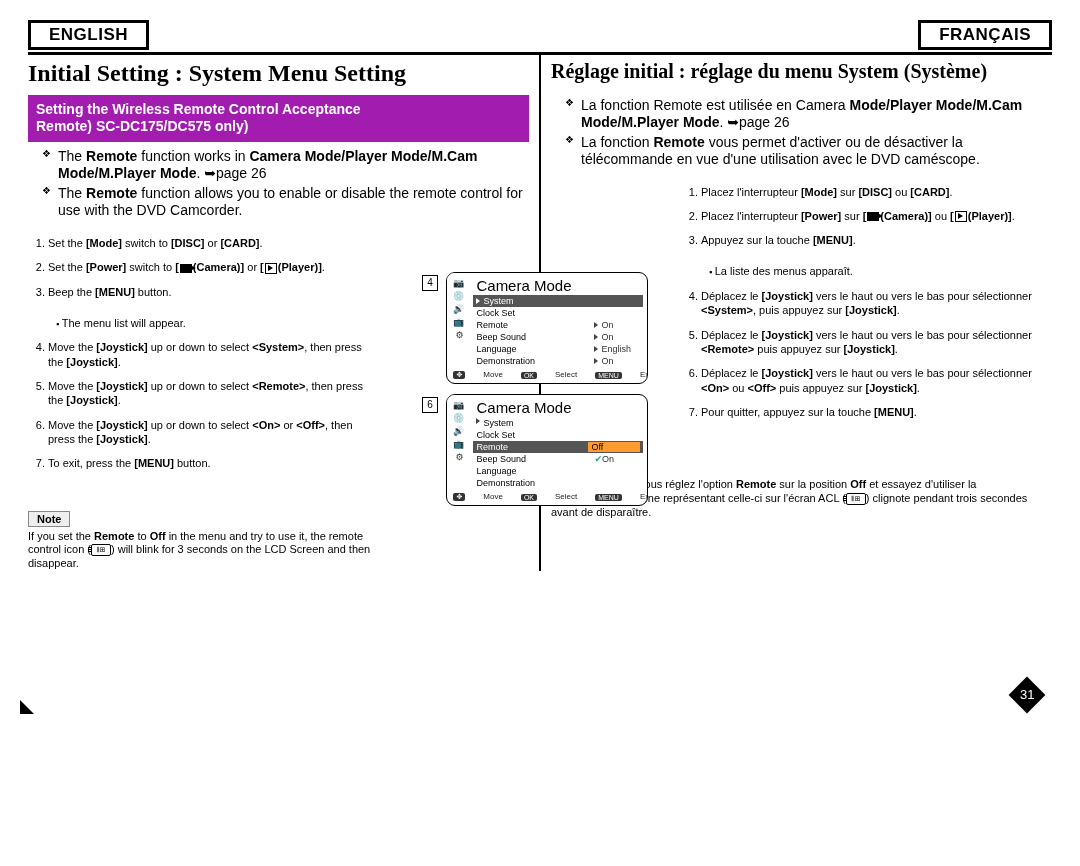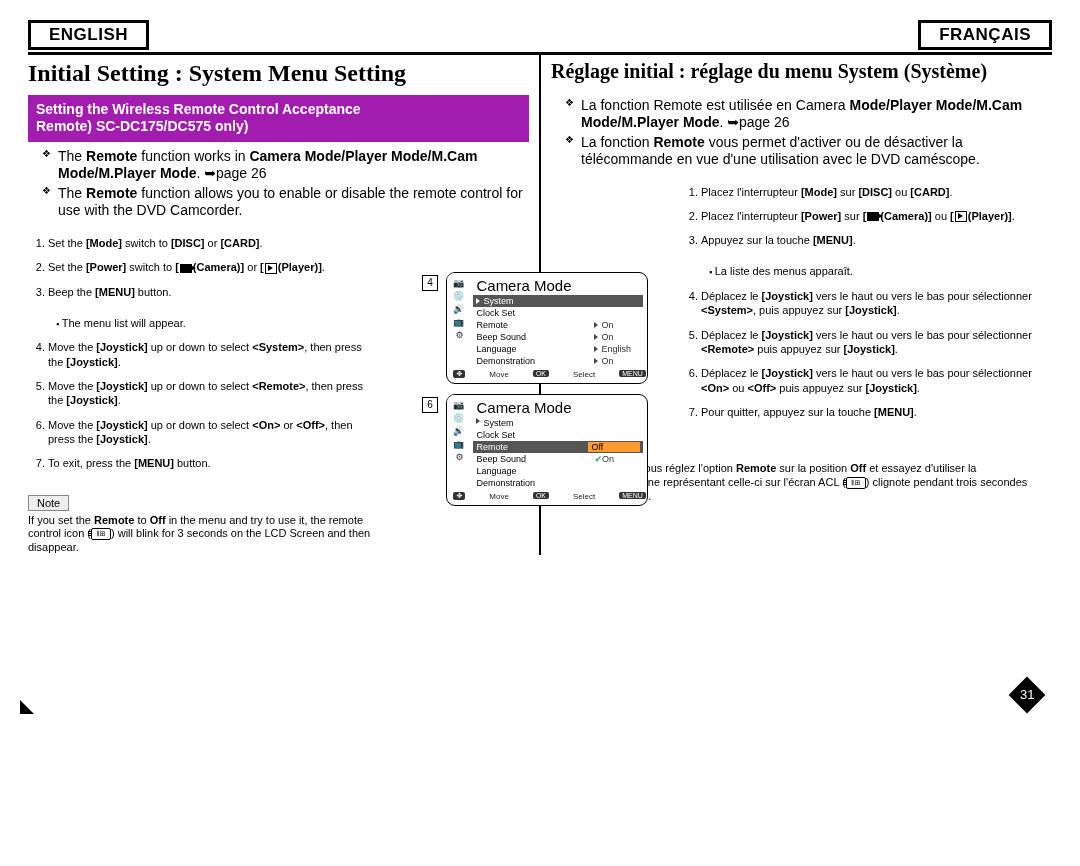--- a/index.html
+++ b/index.html
@@ -13,38 +13,38 @@
   .section-title{font-family:Liberation Serif, serif;font-weight:bold;font-size:24px;padding:6px 0 8px 0;line-height:1.08}
   .section-title.right{font-size:20px}
   .blackbar{background:#a21caf;color:#fff;font-weight:bold;font-size:14px;padding:6px 8px;line-height:1.25}
   .bullets{margin:6px 0 16px 0;padding:0 0 0 18px;font-size:14px;line-height:1.25}
   .bullets li{margin:0 0 2px 0;list-style:none;position:relative;padding-left:12px}
   .bullets li:before{content:"❖";position:absolute;left:-4px;top:0;font-size:10px}
   ol.steps{margin:10px 0 0 0;padding-left:20px;font-size:11px;line-height:1.3}
   ol.steps li{margin-bottom:10px}
   ol.steps li .sub{margin:17px 0 0 8px;font-size:11px}
   ol.steps li .sub:before{content:"▪ ";font-size:9px}
-  .note-label{display:inline-block;border:1px solid #888;background:#eee;padding:1px 8px;font-weight:normal;font-size:11px;margin-top:14px}
+  .note-label{display:inline-block;border:1px solid #888;background:#eee;padding:1px 8px;font-weight:bold;font-size:11px;margin-top:30px}
   .note-text{font-size:11px;line-height:1.25;margin-top:3px}
   .center-figures{position:absolute;left:422px;top:272px;width:230px}
   .fig-num{display:inline-block;border:1px solid #000;width:14px;height:14px;font-size:10px;text-align:center;line-height:14px;vertical-align:top;margin:3px 4px 0 0}
   .osd{display:inline-block;border:1px solid #000;border-radius:9px;background:#fff;width:200px;vertical-align:top;margin-bottom:10px;font-size:9px;font-family:Arial,Helvetica,sans-serif;overflow:hidden}
   .osd .body{display:flex}
   .osd .iconcol{width:20px;background:#fff;border-right:0;padding:3px 2px}
   .osd .iconcol div{width:14px;height:11px;margin:2px auto;font-size:9px;text-align:center;line-height:11px;color:#333}
   .osd .menucol{flex:1;padding:3px 4px 0 2px}
   .osd .title-row{padding:1px 3px;font-size:15px}
   .osd .hl{background:#555;color:#fff;padding:1px 3px}
   .osd .row{padding:1px 3px;display:flex}
   .osd .row .lbl{flex:1}
   .osd .row .val{width:46px;color:#333}
   .osd .row .arrow{display:inline-block;width:0;height:0;border-top:3px solid transparent;border-bottom:3px solid transparent;border-left:4px solid #444;margin:2px 3px 0 0;vertical-align:top}
   .osd .row.sel{background:#ff9b30}
   .osd .row.sel .val{color:#000}
-  .osd .footer{padding:3px 6px 4px 6px;font-size:8px;color:#222;display:flex;gap:24px;align-items:flex-start}
+  .osd .footer{padding:3px 6px 4px 6px;font-size:8px;color:#222;display:flex;gap:18px;align-items:flex-end}
   .osd .footer .k{background:#333;color:#fff;padding:0 3px;border-radius:2px;font-size:7px}
   .remote-ic{display:inline-block;width:18px;height:10px;border:1px solid #000;border-radius:2px;vertical-align:middle;position:relative;font-size:7px;line-height:10px;text-align:center}
   .remote-ic:before{content:"";position:absolute;left:-4px;top:2px;width:3px;height:1px;background:#000;box-shadow:0 2px 0 #000,0 4px 0 #000}
   .cam-ic{display:inline-block;width:12px;height:9px;background:#000;vertical-align:middle;position:relative;margin:0 1px}
   .cam-ic:after{content:"";position:absolute;right:-4px;top:2px;width:0;height:0;border-top:2px solid transparent;border-bottom:2px solid transparent;border-left:4px solid #000}
   .play-ic{display:inline-block;width:10px;height:9px;border:1px solid #000;vertical-align:middle;position:relative;margin:0 1px}
   .play-ic:after{content:"";position:absolute;left:2px;top:1px;width:0;height:0;border-top:3px solid transparent;border-bottom:3px solid transparent;border-left:5px solid #000}
   .pageno{position:absolute;right:40px;bottom:16px;width:26px;height:26px;background:#000;color:#fff;text-align:center;line-height:26px;font-size:13px;transform:rotate(45deg)}
   .pageno span{display:inline-block;transform:rotate(-45deg)}
   .corner-tri{position:absolute;left:20px;bottom:10px;width:0;height:0;border-bottom:14px solid #000;border-right:14px solid transparent}

